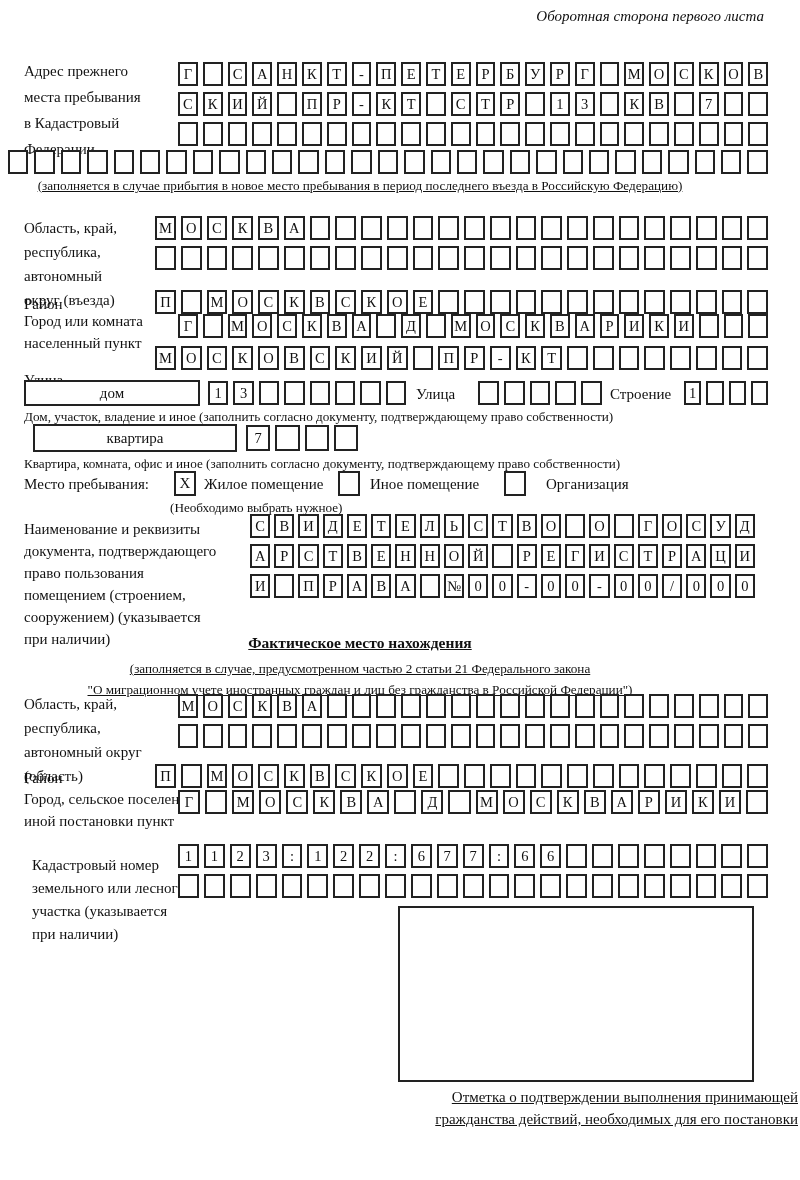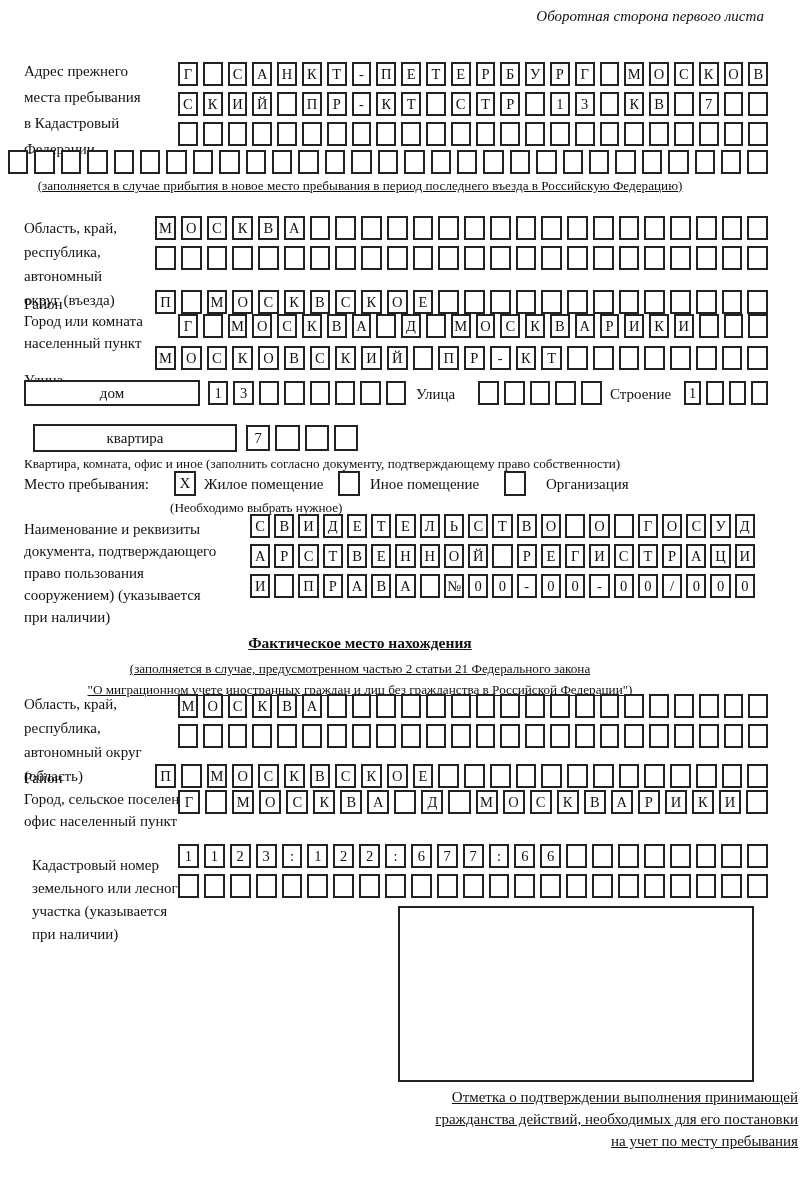--- a/index.html
+++ b/index.html
@@ -312,20 +312,21 @@
       <span class="cell"></span>
       <span class="cell"></span>
     </div>
   <div class="abs lbl" style="left:610px;top:382px;">Строение</div>
   <div class="cellrow" style="left:684px;top:381px;width:84px;">
       <span class="cell">1</span>
       <span class="cell"></span>
       <span class="cell"></span>
       <span class="cell"></span>
     </div>
+  <div class="abs note" style="left:24px;top:409px;">Дом, участок, владение и иное (заполнить согласно документу, подтверждающему право собственности)</div>
 
   <div class="bigbox" style="left:33px;top:424px;width:204px;height:28px;line-height:24px;">квартира</div>
   <div class="cellrow h26" style="left:246px;top:425px;width:112px;">
       <span class="cell">7</span>
       <span class="cell"></span>
       <span class="cell"></span>
       <span class="cell"></span>
     </div>
   <div class="abs note" style="left:24px;top:456px;">Квартира, комната, офис и иное (заполнить согласно документу, подтверждающему право собственности)</div>
 
@@ -335,20 +336,21 @@
   <div class="cb" style="left:338px;top:471px;"> </div>
   <div class="abs lbl" style="left:370px;top:472px;">Иное помещение</div>
   <div class="cb" style="left:504px;top:471px;"> </div>
   <div class="abs lbl" style="left:546px;top:472px;">Организация</div>
   <div class="abs note" style="left:170px;top:500px;">(Необходимо выбрать нужное)</div>
 
   <div class="abs lbl lines" style="left:24px;top:518px;line-height:22px;">
       <div>Наименование и реквизиты</div>
       <div>документа, подтверждающего</div>
       <div>право пользования</div>
+      <div>помещением (строением,</div>
       <div>сооружением) (указывается</div>
       <div>при наличии)</div>
     </div>
   <div class="cellrow" style="left:250px;top:514px;width:505px;gap:4px;">
       <span class="cell">С</span>
       <span class="cell">В</span>
       <span class="cell">И</span>
       <span class="cell">Д</span>
       <span class="cell">Е</span>
       <span class="cell">Т</span>
@@ -503,21 +505,21 @@
       <span class="cell"></span>
       <span class="cell"></span>
       <span class="cell"></span>
       <span class="cell"></span>
       <span class="cell"></span>
       <span class="cell"></span>
     </div>
 
   <div class="abs lbl lines" style="left:24px;top:788px;line-height:22px;">
       <div>Город, сельское поселение,</div>
-      <div>офис населенный пункт</div>
+      <div>иной постановки пункт</div>
     </div>
   <div class="cellrow" style="left:178px;top:790px;width:590px;">
       <span class="cell">Г</span>
       <span class="cell"></span>
       <span class="cell">М</span>
       <span class="cell">О</span>
       <span class="cell">С</span>
       <span class="cell">К</span>
       <span class="cell">В</span>
       <span class="cell">А</span>
@@ -591,16 +593,15 @@
       <span class="cell"></span>
       <span class="cell"></span>
       <span class="cell"></span>
       <span class="cell"></span>
     </div>
 
   <div class="stamp" style="left:398px;top:906px;width:356px;height:176px;"></div>
   <div class="abs caption lines" style="left:358px;top:1086px;width:440px;">
       <div>Отметка о подтверждении выполнения принимающей</div>
       <div>гражданства действий, необходимых для его постановки</div>
-      <div>на учет по месту пребывания</div>
     </div>
 
 </div>
 
 </body></html>

